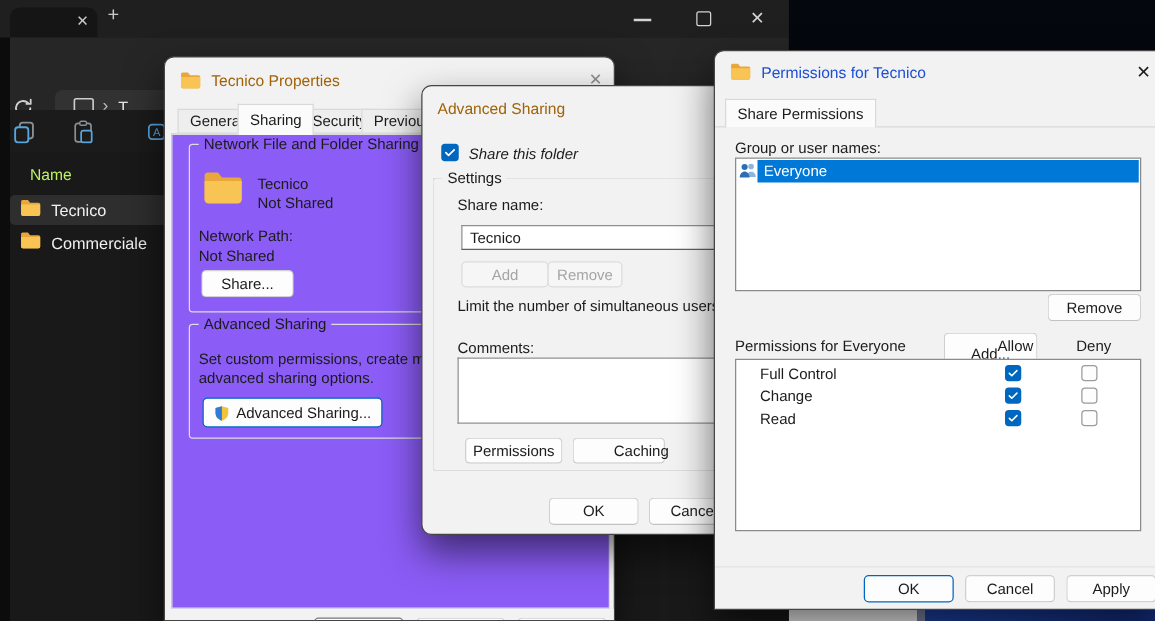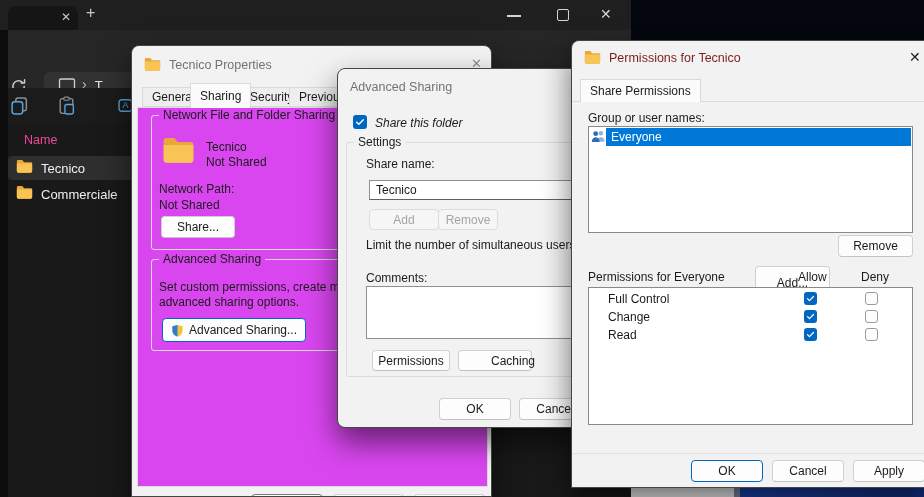--- a/index.html
+++ b/index.html
@@ -34,46 +34,46 @@
   .addrpill { left:44px; top:42px; width:140px; height:26px; background:#323232; border-radius:6px; display:flex; align-items:center; }
   .addr-chevron { color:#bdbdbd; font-size:14px; margin:0 8px 2px 6px; }
   .addr-text { color:#e4e4e4; font-size:13px; }
   .searchpill { left:478px; top:42px; width:95px; height:26px; background:#2f2f2f; border-radius:6px; display:flex; align-items:center; }
   .search-text { color:#b9b9b9; font-size:13px; margin-left:14px; white-space:nowrap; }
 
   .cmdbar { left:0; top:88px; width:631px; height:34px; background:#1b1b1b; display:flex; align-items:center; gap:28px; padding-left:10px; }
 
   .leftedge { left:0; top:30px; width:8px; height:467px; background:#0c0c0c; }
 
-  .col-header { left:24px; top:133px; font-size:12.5px; color:#ec4899; }
+  .col-header { left:24px; top:133px; font-size:12.5px; color:#bef264; }
   .filerow { left:8px; height:24px; width:196px; display:flex; align-items:center; border-radius:4px; }
   .filerow.sel { background:#2e2e2e; }
   .filerow .ficon { margin-left:8px; }
   .filerow .flabel { margin-left:8px; font-size:13px; color:#f0f0f0; }
 
   
   .dlg { position:absolute; background:#f2f2f2; border:1px solid #454545; box-shadow:0 14px 30px rgba(0,0,0,.55); font-size:12px; color:#1b1b1b; }
   .dlg-title-text { position:absolute; font-size:12.5px; }
-  .inactive-title { color:#737373; }
-  .active-title { color:#7f1d1d; }
+  .inactive-title { color:#a16207; }
+  .active-title { color:#1d4ed8; }
   .dlg-close { position:absolute; font-size:13px; }
 
   .btn { position:absolute; background:#fdfdfd; border:1px solid #d0d0d0; border-bottom-color:#c2c2c2; border-radius:4px; font-size:12px; color:#1b1b1b; display:flex; align-items:center; justify-content:center; gap:5px; }
   .btn.blue-focus { border:1.6px solid #0067c0; }
   .btn.gray-focus { border:1.4px solid #767676; }
   .btn.disabled { background:#f6f6f6; border-color:#dcdcdc; color:#a5a5a5; }
 
   .cb { position:absolute; width:14px; height:14px; border-radius:3px; }
   .cb.on { background:#0067c0; display:flex; align-items:center; justify-content:center; }
   .cb.off { background:#fdfdfd; border:1px solid #9b9b9b; }
   .cb.small { width:13px; height:13px; }
 
   .group { position:absolute; border:1px solid #dcdcdc; border-radius:3px; }
   .grouplabel { position:absolute; top:-8px; left:7px; padding:0 4px; font-size:12px; }
-  .bg-panel { background:#d946ef; }
+  .bg-panel { background:#8b5cf6; }
   .bg-dlg { background:#f2f2f2; }
 
   .tab { position:absolute; border:1px solid #d9d9d9; background:#eeeeee; display:flex; align-items:center; justify-content:center; font-size:12px; padding:0 9px; }
   .tab.on { background:#fbfbfb; border-bottom:none; z-index:2; }
 
   .textfield { position:absolute; background:#fff; border:1px solid #8f8f8f; border-bottom:1.5px solid #5f5f5f; font-size:12px; padding:0 6px; font-family:"Liberation Sans","DejaVu Sans",sans-serif; color:#1b1b1b; }
 
   .listbox { position:absolute; background:#fff; border:1px solid #8a8a8a; }
   .sel-row { position:absolute; left:17px; right:1px; top:1px; height:18px; background:#0078d7; display:flex; align-items:center; }
   .sel-row span { color:#fff; font-size:12px; margin-left:5px; }

